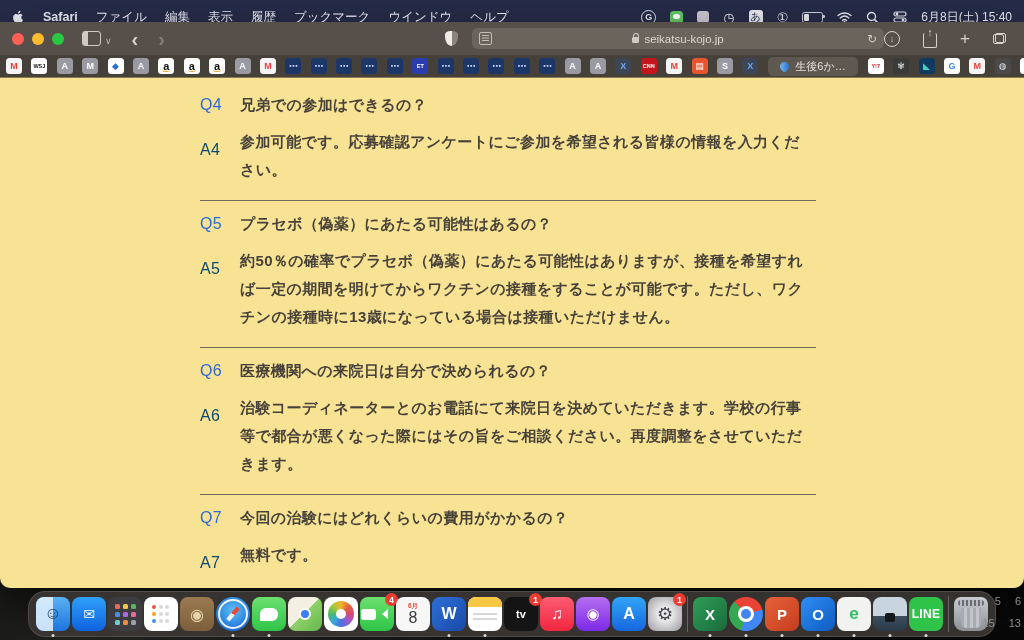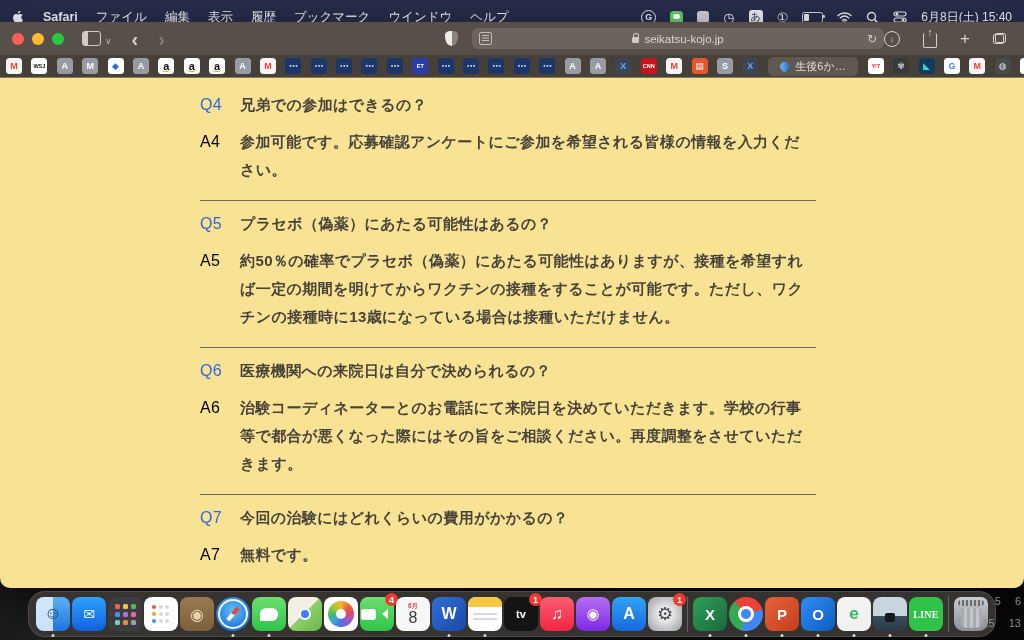--- a/index.html
+++ b/index.html
@@ -81,21 +81,21 @@
   .active-tab{height:19px;background:#5f5850;border-radius:5px;display:flex;align-items:center;gap:6px;
               padding:0 12px;margin:0 10px;color:#e2ded8;font-size:11px;white-space:nowrap;}
   .drop-ic{width:9px;height:9px;background:linear-gradient(135deg,#7fc4f0,#1f66c9);
            border-radius:50% 50% 50% 2px;transform:rotate(-45deg);flex:0 0 auto;}
 
   
   .content{flex:1;background:#f8e395;overflow:hidden;padding:16px 0 0 200px;box-sizing:border-box;
            color:#474239;font-size:15px;letter-spacing:.4px;}
   .qa-label{display:inline-block;width:40px;font-weight:normal;font-size:16px;vertical-align:top;}
   .q-label{color:#2e68d8;}
-  .a-label{color:#000000;}
+  .a-label{color:#0c4a6e;margin-top:8px;}
   .qa-text{display:inline-block;width:575px;vertical-align:top;font-weight:bold;}
   .q-row{line-height:22px;margin-bottom:12px;}
   .a-row{line-height:28px;margin-bottom:16px;}
   .divider{width:616px;border:none;border-top:1px solid #6f695f;margin:0 0 12px 0;}
 
   
   .dock{position:absolute;left:28px;bottom:3px;width:968px;height:46px;border-radius:17px;
         background:rgba(58,54,52,.92);border:1px solid rgba(255,255,255,.12);
         display:flex;align-items:center;justify-content:space-between;padding:0 7px;box-sizing:border-box;}
   .dock-item{position:relative;width:34px;height:34px;flex:0 0 auto;}
@@ -147,21 +147,21 @@
   .i-settings{background:radial-gradient(circle,#e8e8ea 30%,#9a9aa0 100%);color:#4a4a50;font-size:18px;}
   .i-excel{background:linear-gradient(135deg,#2f9e57,#1a6b3c);font-size:15px;}
   .i-chrome{background:conic-gradient(from -45deg,#ea4335 0 120deg,#4285f4 120deg 240deg,#34a853 240deg 360deg);border-radius:50%;}
   .i-chrome::before{content:"";position:absolute;inset:9px;border-radius:50%;background:#fff;}
   .i-chrome::after{content:"";position:absolute;inset:12px;border-radius:50%;background:#4285f4;}
   .i-ppt{background:linear-gradient(135deg,#e8613c,#c43e1c);font-size:15px;}
   .i-outlook{background:linear-gradient(135deg,#2f8df5,#0f5cc0);font-size:15px;}
   .i-evernote{background:#f2f2f0;color:#2dbe60;font-size:17px;}
   .i-pictures{background:linear-gradient(180deg,#c8d4de 0%,#c8d4de 55%,#3c4e5e 55%,#2a3a48 100%);}
   .i-pictures::after{content:"";width:10px;height:9px;background:#16181c;border-radius:2px;margin-top:6px;}
-  .i-line{background:#2fc34a;font-size:10px;letter-spacing:.3px;font-family:Liberation Serif, serif;}
+  .i-line{background:#2fc34a;font-size:12px;letter-spacing:.3px;}
   .i-trash{background:linear-gradient(180deg,#c9cdd2 0%,#8d9196 100%);border-radius:7px 7px 9px 9px;}
   .i-trash::before{content:"";position:absolute;top:3px;left:4px;right:4px;height:6px;border-radius:3px;
       background:repeating-linear-gradient(90deg,#6a6e73 0 2px,#b9bdc2 2px 4px);}
   .i-trash::after{content:"";position:absolute;top:11px;left:7px;bottom:3px;right:7px;
       background:repeating-linear-gradient(90deg,#a8acb1 0 3px,#c2c6cb 3px 6px);border-radius:0 0 5px 5px;}
 
   
   .widget-nums{position:absolute;right:3px;bottom:6px;color:#8f8f8f;font-size:11px;text-align:right;line-height:22px;}
   .widget-nums div{display:flex;gap:14px;justify-content:flex-end;}
 </style>

